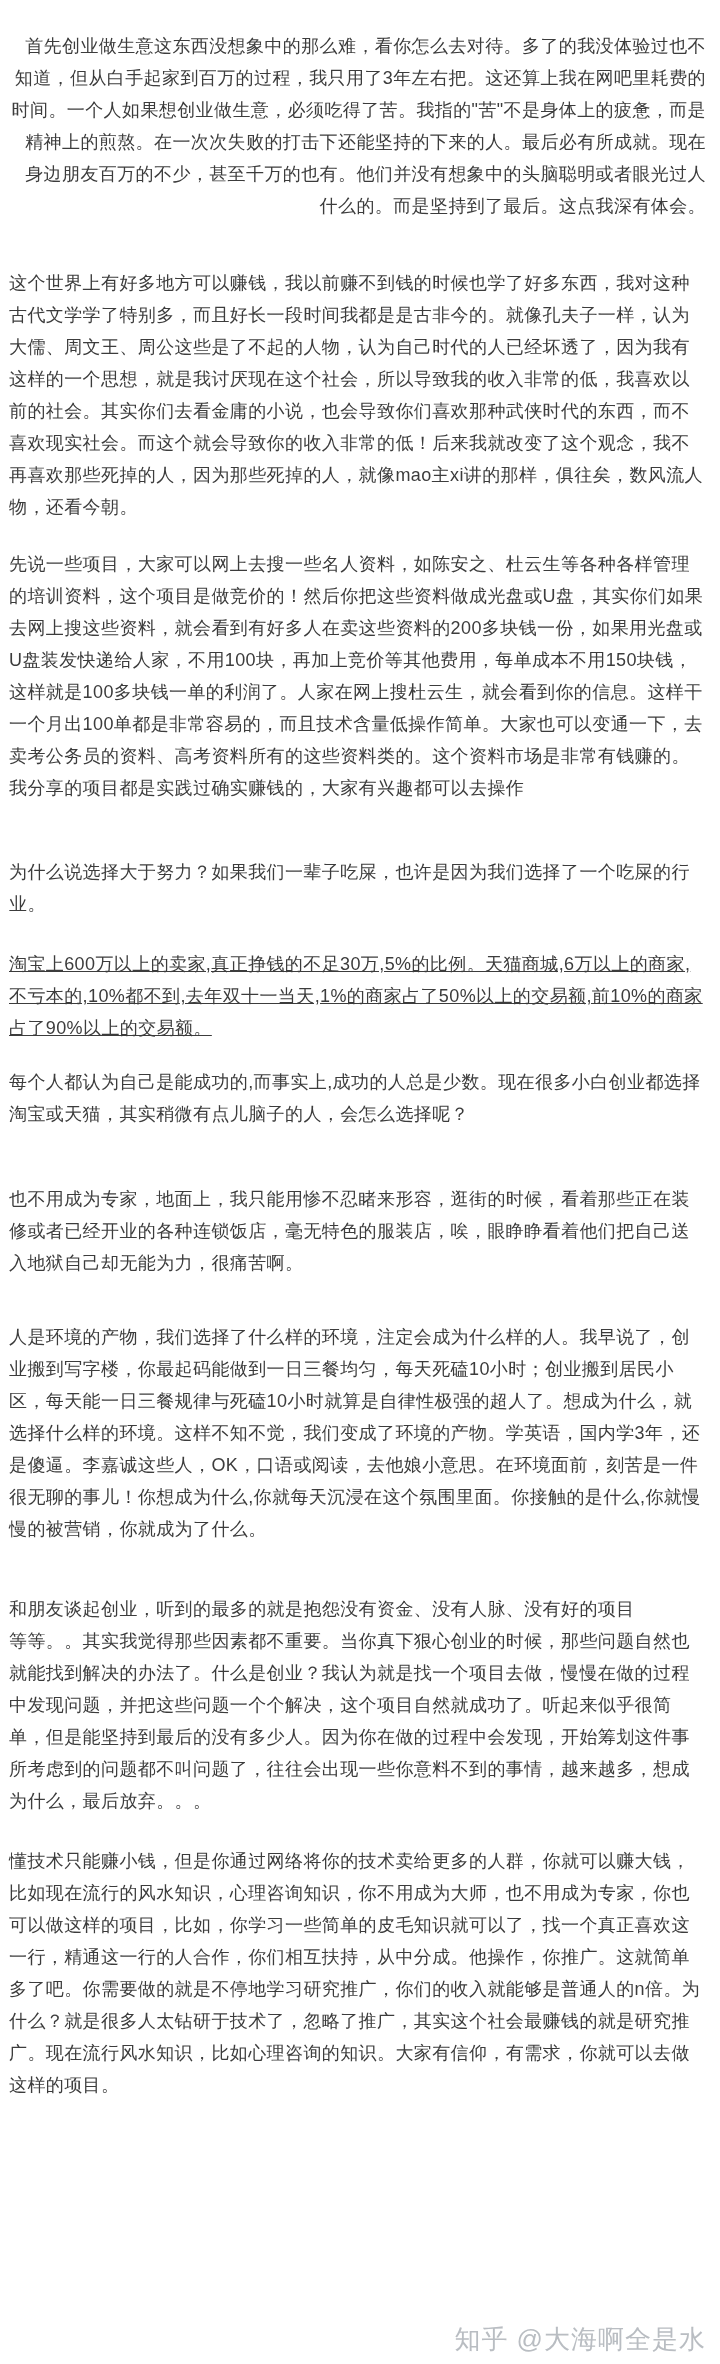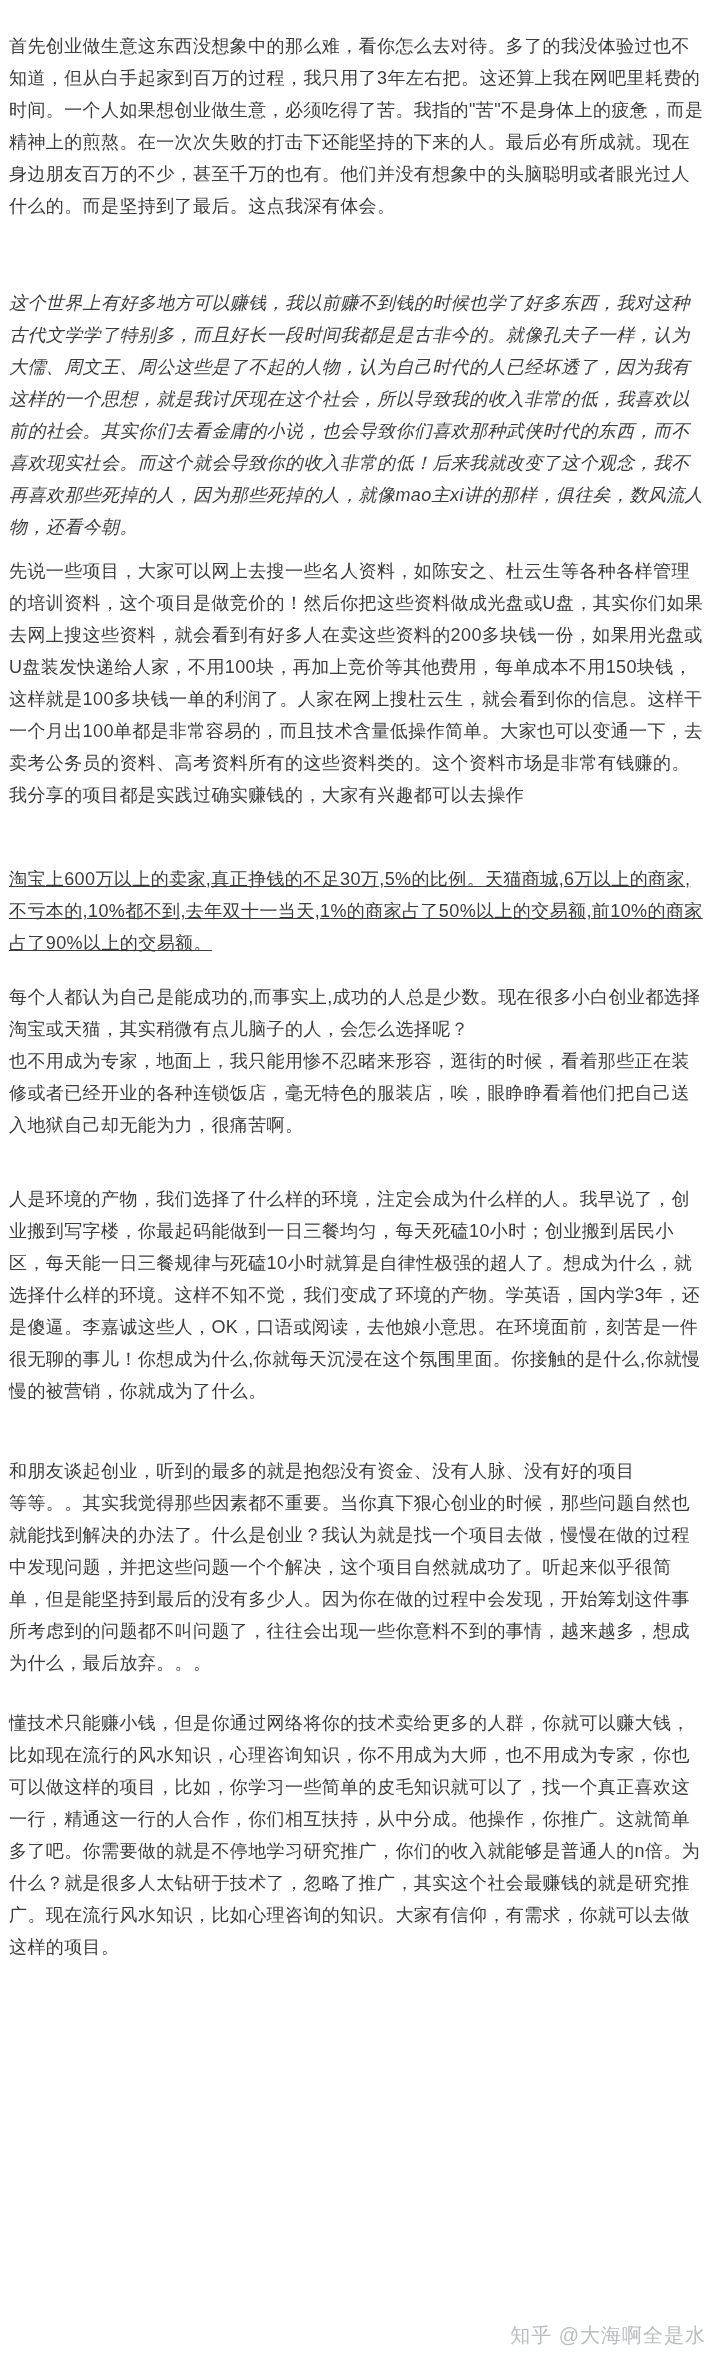--- a/index.html
+++ b/index.html
@@ -19,45 +19,46 @@
   }
   .para {
     margin: 0;
     font-size: 18px;
     line-height: 32px;
     letter-spacing: 0.4px;
     color: #3c3c3c;
     white-space: pre-wrap;
     word-break: break-all;
   }
-  .mb45 { margin-bottom: 65px; }
-  .mb25 { margin-bottom: 12px; font-style: italic; }
+  .mb45 { margin-bottom: 45px; text-align: right; }
+  .mb25 { margin-bottom: 25px; }
   .mb48 { margin-bottom: 48px; }
   .mb52 { margin-bottom: 52px; }
   .mb28 { margin-bottom: 28px; }
   .mb22 { margin-bottom: 22px; text-decoration: underline; }
-  .mb53 { }
+  .mb53 { margin-bottom: 53px; }
   .mb42 { margin-bottom: 42px; }
   .mb0  { margin-bottom: 0; }
   .watermark {
     position: absolute;
     right: 14px;
     top: 2322px;
-    font-size: 20px;
+    font-size: 26px;
     letter-spacing: 1px;
     color: #b9bdc2;
   }
 </style>
 </head>
 <body>
 
 <div class="article">
   <p class="para mb45">首先创业做生意这东西没想象中的那么难，看你怎么去对待。多了的我没体验过也不知道，但从白手起家到百万的过程，我只用了3年左右把。这还算上我在网吧里耗费的时间。一个人如果想创业做生意，必须吃得了苦。我指的"苦"不是身体上的疲惫，而是精神上的煎熬。在一次次失败的打击下还能坚持的下来的人。最后必有所成就。现在身边朋友百万的不少，甚至千万的也有。他们并没有想象中的头脑聪明或者眼光过人什么的。而是坚持到了最后。这点我深有体会。</p>
   <p class="para mb25">这个世界上有好多地方可以赚钱，我以前赚不到钱的时候也学了好多东西，我对这种古代文学学了特别多，而且好长一段时间我都是是古非今的。就像孔夫子一样，认为大儒、周文王、周公这些是了不起的人物，认为自己时代的人已经坏透了，因为我有这样的一个思想，就是我讨厌现在这个社会，所以导致我的收入非常的低，我喜欢以前的社会。其实你们去看金庸的小说，也会导致你们喜欢那种武侠时代的东西，而不喜欢现实社会。而这个就会导致你的收入非常的低！后来我就改变了这个观念，我不再喜欢那些死掉的人，因为那些死掉的人，就像mao主xi讲的那样，俱往矣，数风流人物，还看今朝。</p>
   <p class="para mb52">先说一些项目，大家可以网上去搜一些名人资料，如陈安之、杜云生等各种各样管理的培训资料，这个项目是做竞价的！然后你把这些资料做成光盘或U盘，其实你们如果去网上搜这些资料，就会看到有好多人在卖这些资料的200多块钱一份，如果用光盘或U盘装发快递给人家，不用100块，再加上竞价等其他费用，每单成本不用150块钱，这样就是100多块钱一单的利润了。人家在网上搜杜云生，就会看到你的信息。这样干一个月出100单都是非常容易的，而且技术含量低操作简单。大家也可以变通一下，去卖考公务员的资料、高考资料所有的这些资料类的。这个资料市场是非常有钱赚的。我分享的项目都是实践过确实赚钱的，大家有兴趣都可以去操作</p>
+  <p class="para mb28">为什么说选择大于努力？如果我们一辈子吃屎，也许是因为我们选择了一个吃屎的行业。</p>
   <p class="para mb22">淘宝上600万以上的卖家,真正挣钱的不足30万,5%的比例。天猫商城,6万以上的商家,不亏本的,10%都不到,去年双十一当天,1%的商家占了50%以上的交易额,前10%的商家占了90%以上的交易额。</p>
   <p class="para mb53">每个人都认为自己是能成功的,而事实上,成功的人总是少数。现在很多小白创业都选择淘宝或天猫，其实稍微有点儿脑子的人，会怎么选择呢？</p>
   <p class="para mb42">也不用成为专家，地面上，我只能用惨不忍睹来形容，逛街的时候，看着那些正在装修或者已经开业的各种连锁饭店，毫无特色的服装店，唉，眼睁睁看着他们把自己送入地狱自己却无能为力，很痛苦啊。</p>
   <p class="para mb48">人是环境的产物，我们选择了什么样的环境，注定会成为什么样的人。我早说了，创业搬到写字楼，你最起码能做到一日三餐均匀，每天死磕10小时；创业搬到居民小区，每天能一日三餐规律与死磕10小时就算是自律性极强的超人了。想成为什么，就选择什么样的环境。这样不知不觉，我们变成了环境的产物。学英语，国内学3年，还是傻逼。李嘉诚这些人，OK，口语或阅读，去他娘小意思。在环境面前，刻苦是一件很无聊的事儿！你想成为什么,你就每天沉浸在这个氛围里面。你接触的是什么,你就慢慢的被营销，你就成为了什么。</p>
   <p class="para mb28">和朋友谈起创业，听到的最多的就是抱怨没有资金、没有人脉、没有好的项目
 等等。。其实我觉得那些因素都不重要。当你真下狠心创业的时候，那些问题自然也就能找到解决的办法了。什么是创业？我认为就是找一个项目去做，慢慢在做的过程中发现问题，并把这些问题一个个解决，这个项目自然就成功了。听起来似乎很简单，但是能坚持到最后的没有多少人。因为你在做的过程中会发现，开始筹划这件事所考虑到的问题都不叫问题了，往往会出现一些你意料不到的事情，越来越多，想成为什么，最后放弃。。。</p>
   <p class="para mb0">懂技术只能赚小钱，但是你通过网络将你的技术卖给更多的人群，你就可以赚大钱，比如现在流行的风水知识，心理咨询知识，你不用成为大师，也不用成为专家，你也可以做这样的项目，比如，你学习一些简单的皮毛知识就可以了，找一个真正喜欢这一行，精通这一行的人合作，你们相互扶持，从中分成。他操作，你推广。这就简单多了吧。你需要做的就是不停地学习研究推广，你们的收入就能够是普通人的n倍。为什么？就是很多人太钻研于技术了，忽略了推广，其实这个社会最赚钱的就是研究推广。现在流行风水知识，比如心理咨询的知识。大家有信仰，有需求，你就可以去做这样的项目。</p>
 </div>
 
 <div class="watermark">知乎 @大海啊全是水</div>

